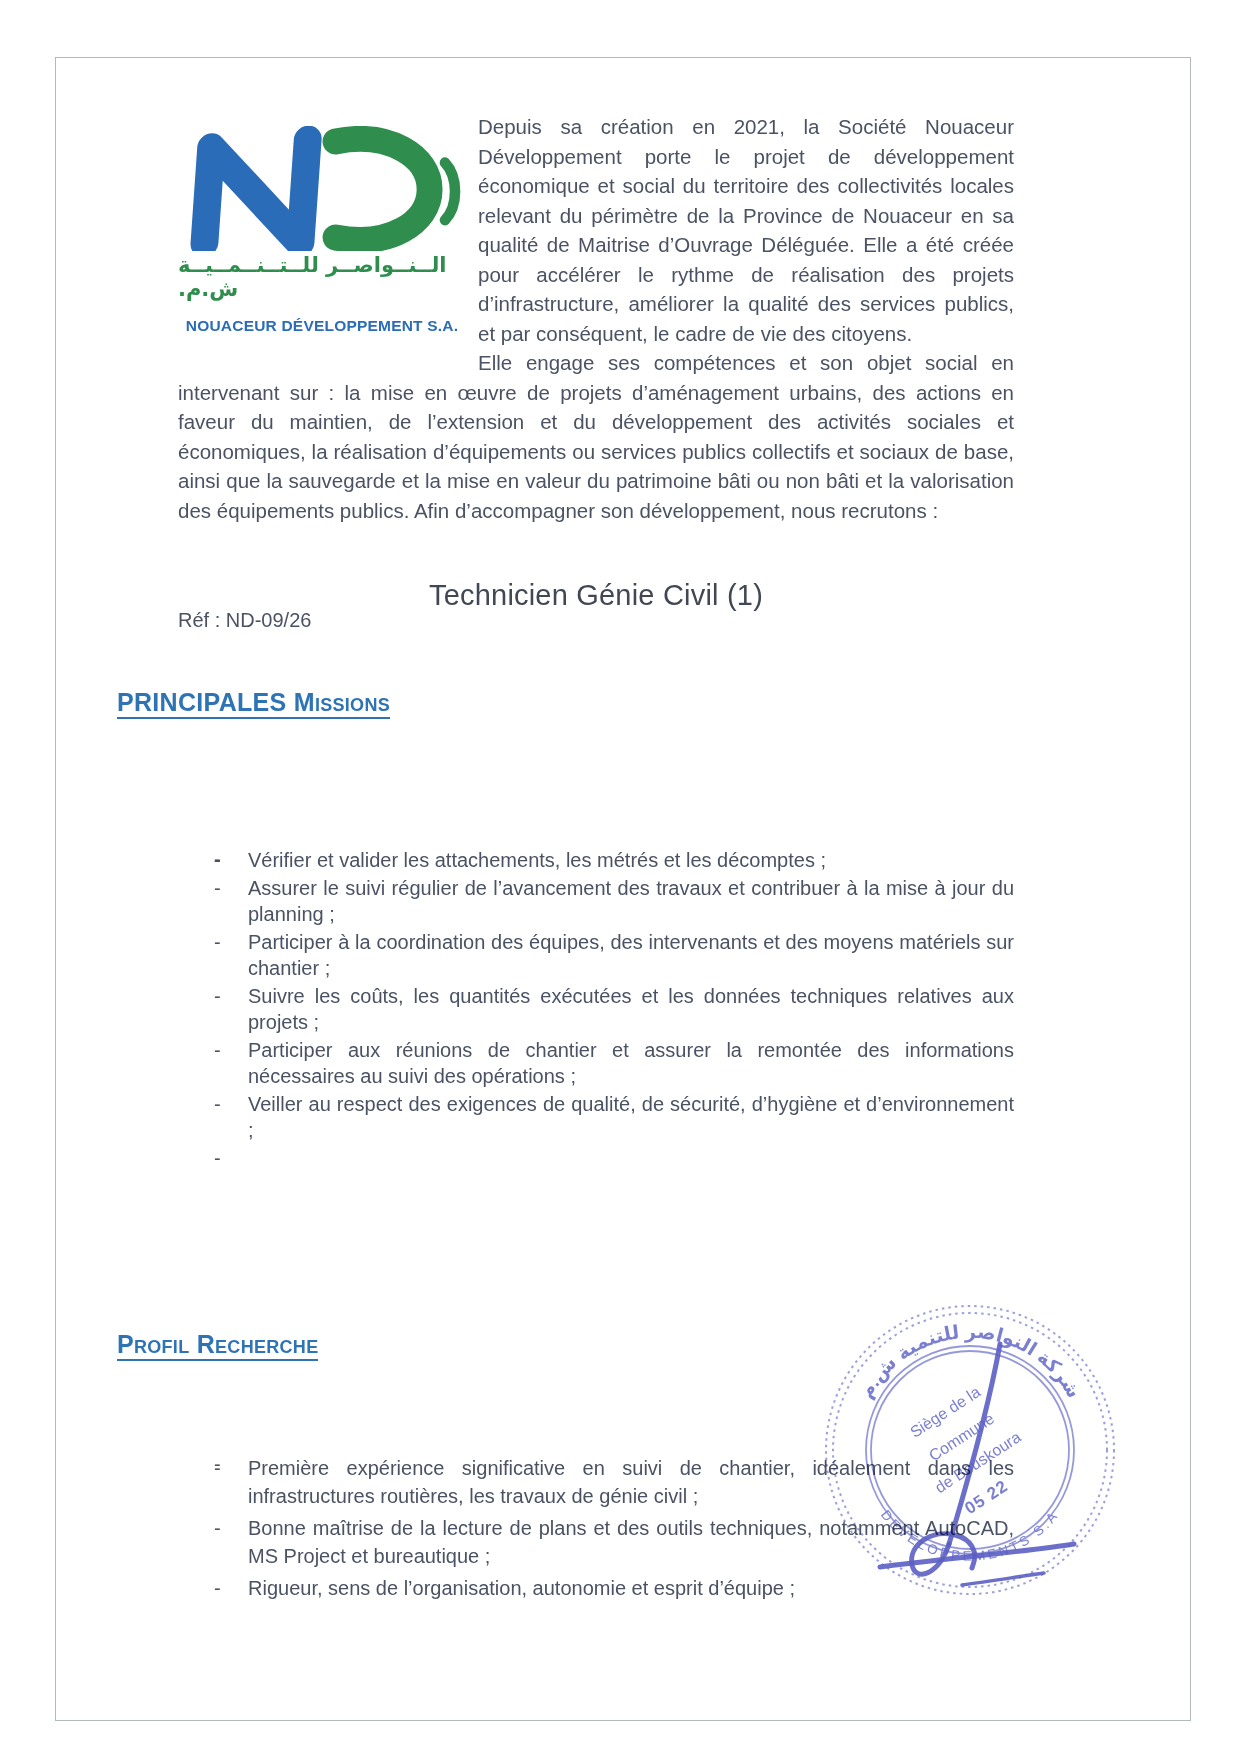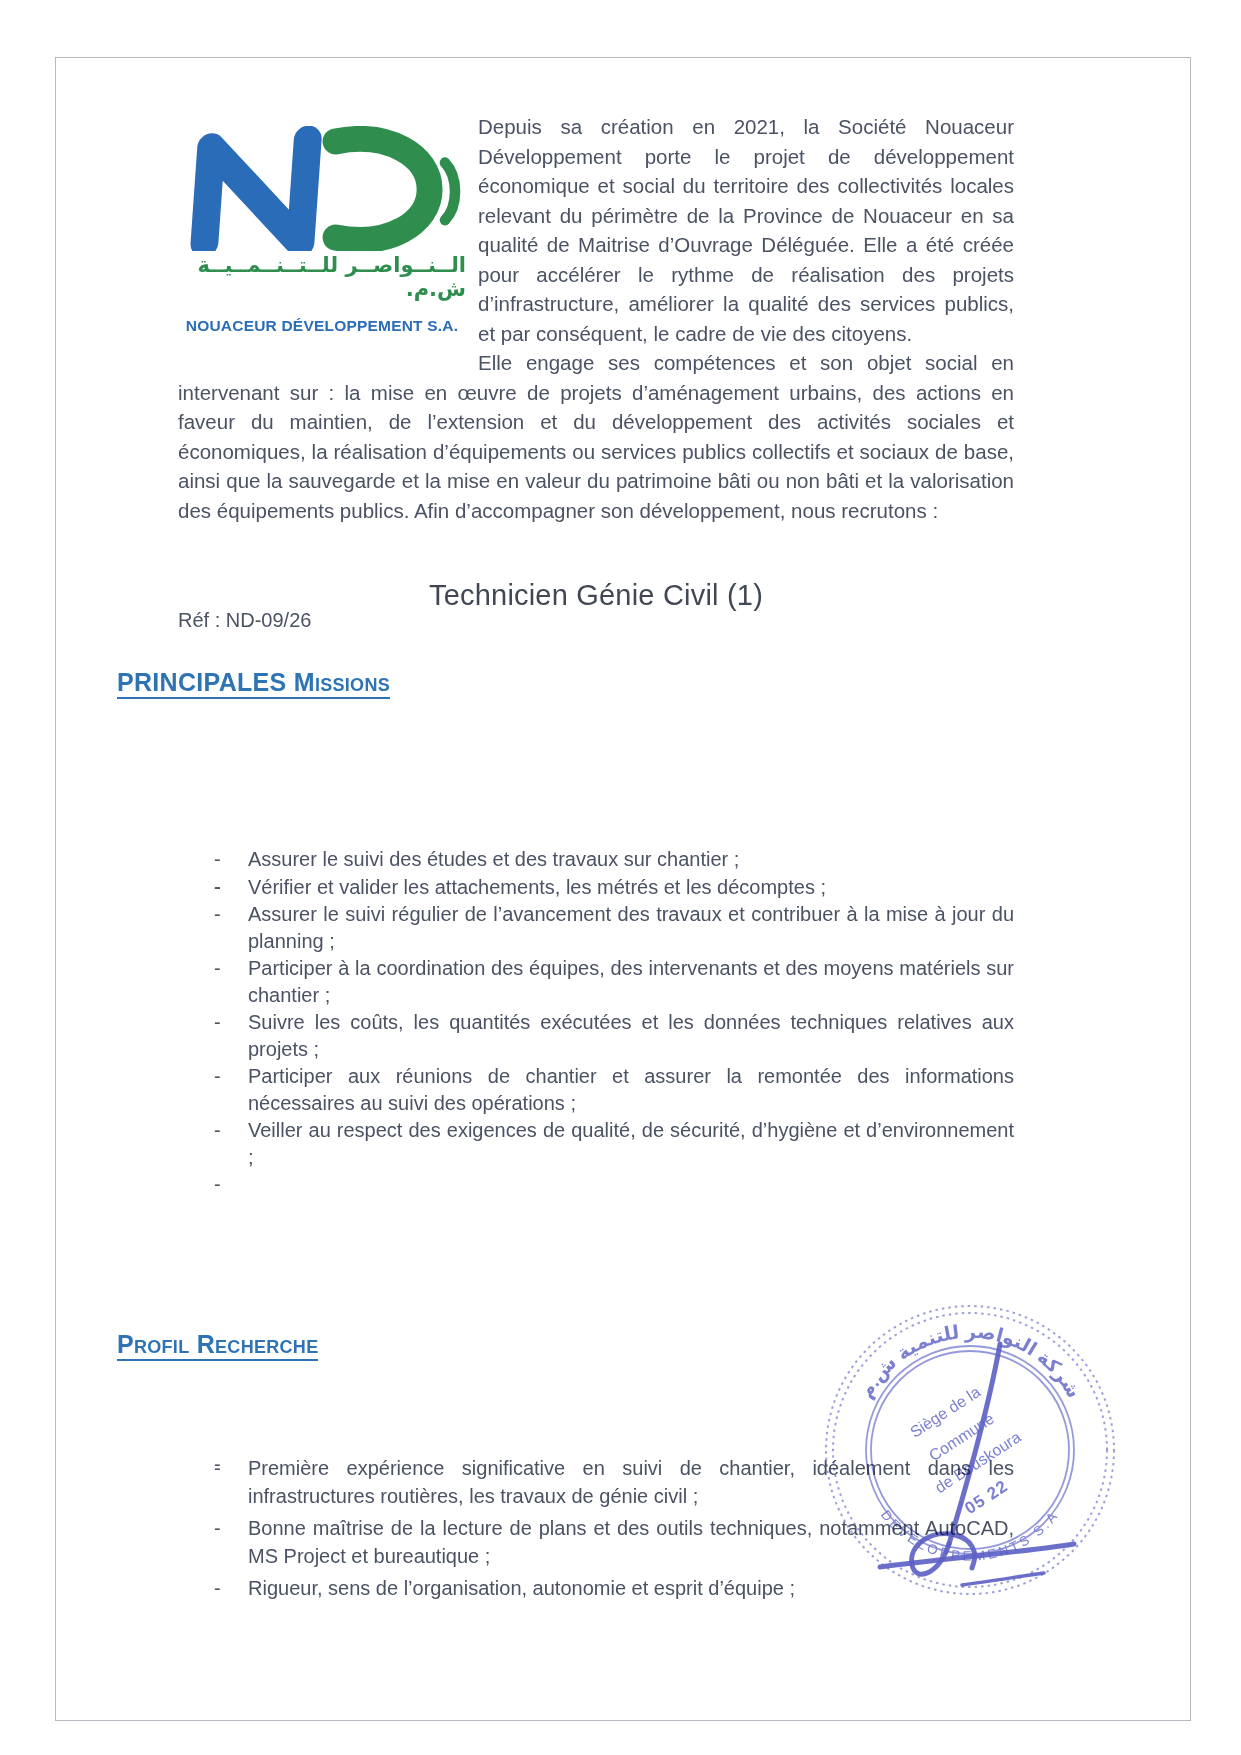--- a/index.html
+++ b/index.html
@@ -16,21 +16,21 @@
 
   
   .doc-body {
     position:absolute; left:178px; top:112px; width:836px;
     color:#4a5263; font-size:20.5px; line-height:29.5px; text-align:justify;
   }
   .doc-body p { margin:0; }
   .logo-block { float:left; width:300px; height:238px; padding-top:14px; }
   .monogram { display:block; margin:0 0 2px 2px; }
   .logo-arabic {
-    direction:rtl; text-align:right; width:288px;
+    direction:rtl; text-align:left; width:288px;
     color:#2f8e4e; font-weight:bold; font-size:21px; line-height:24px;
     font-family:"DejaVu Sans",sans-serif;
   }
   .logo-latin {
     text-align:center; width:288px; margin-top:10px;
     color:#2a6cb8; font-weight:bold; font-size:15.5px; letter-spacing:0.2px;
   }
 
   
   .job-title {
@@ -39,21 +39,21 @@
   }
   .ref {
     position:absolute; top:609px; left:178px; width:836px; text-align:left;
     font-size:20px; color:#4a5263;
   }
 
   
   .sec { position:absolute; left:117px; margin:0; font-size:25px; font-weight:bold;
          color:#2e74b5; letter-spacing:0.3px; }
   .sec .sc { font-variant:small-caps; border-bottom:2.5px solid #2e74b5; padding-bottom:1px; }
-  .sec.missions { top:668px; }
+  .sec.missions { top:688px; }
   .sec.profil   { top:1330px; }
 
   
   ul.bullets {
     position:absolute; left:213px; width:801px; margin:0; padding:0; list-style:none;
     font-size:20px; color:#4a5263;
   }
   ul.missions-list { top:846px; line-height:26.5px; }
   ul.profil-list   { top:1450px; line-height:28px; }
   li.bullet { position:relative; padding-left:35px; text-align:justify; }
@@ -96,21 +96,21 @@
   <p>Elle engage ses compétences et son objet social en intervenant sur : la mise en œuvre de projets d’aménagement urbains, des actions en faveur du maintien, de l’extension et du développement des activités sociales et économiques, la réalisation d’équipements ou services publics collectifs et sociaux de base, ainsi que la sauvegarde et la mise en valeur du patrimoine bâti ou non bâti et la valorisation des équipements publics. Afin d’accompagner son développement, nous recrutons :</p>
 </div>
 
 <h1 class="job-title">Technicien Génie Civil (1)</h1>
 <div class="ref">Réf : ND-09/26</div>
 
 <h2 class="sec missions">
   <span class="sc">PRINCIPALES Missions</span>
 </h2>
 <ul class="bullets missions-list">
-  <li class="bullet"><span class="dash">-</span><span>Assurer le suivi des études et des travaux sur chantier ;</span></li>
+  <li class="bullet"><span class="dash">-</span></li>
   <li class="bullet"><span class="dash">-</span></li>
   <li class="bullet"><span class="dash">-</span></li>
   <li class="bullet"><span class="dash">-</span><span>Vérifier et valider les attachements, les métrés et les décomptes ;</span></li>
   <li class="bullet"><span class="dash">-</span><span>Assurer le suivi régulier de l’avancement des travaux et contribuer à la mise à jour du planning ;</span></li>
   <li class="bullet"><span class="dash">-</span><span>Participer à la coordination des équipes, des intervenants et des moyens matériels sur chantier ;</span></li>
   <li class="bullet"><span class="dash">-</span><span>Suivre les coûts, les quantités exécutées et les données techniques relatives aux projets ;</span></li>
   <li class="bullet"><span class="dash">-</span><span>Participer aux réunions de chantier et assurer la remontée des informations nécessaires au suivi des opérations ;</span></li>
   <li class="bullet"><span class="dash">-</span><span>Veiller au respect des exigences de qualité, de sécurité, d’hygiène et d’environnement ;</span></li>
   <li class="bullet"><span class="dash">-</span></li>
 </ul>

